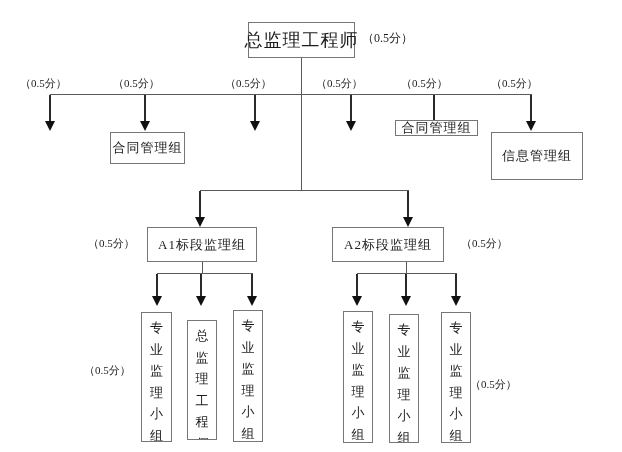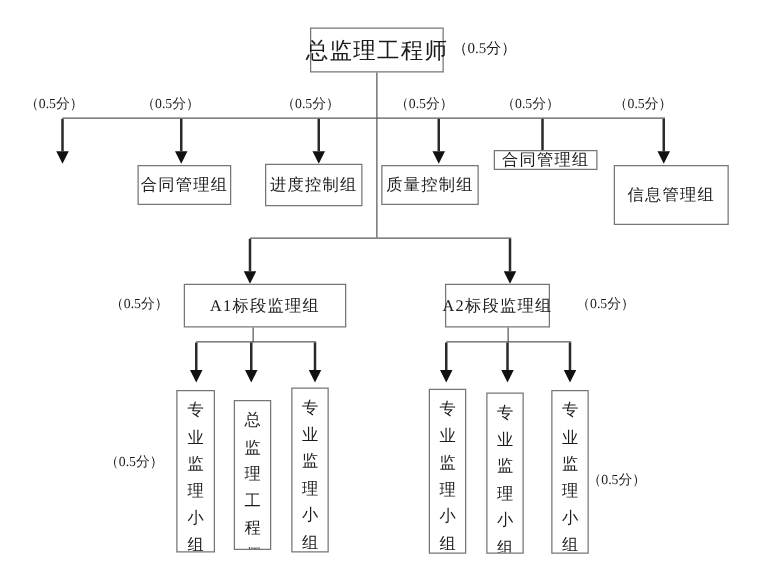--- a/index.html
+++ b/index.html
@@ -68,34 +68,32 @@
   <div class="head" style="left:526px;top:121px"></div>
 
   <div class="score" style="left:20px;top:76px;width:70px">（0.5分）</div>
   <div class="score" style="left:113px;top:76px;width:70px">（0.5分）</div>
   <div class="score" style="left:225px;top:76px;width:70px">（0.5分）</div>
   <div class="score" style="left:316px;top:76px;width:70px">（0.5分）</div>
   <div class="score" style="left:401px;top:76px;width:70px">（0.5分）</div>
   <div class="score" style="left:491px;top:76px;width:70px">（0.5分）</div>
 
   <div class="box" style="left:110px;top:132px;width:75px;height:32px">合同管理组</div>
-  <div class="box" style="left:212px;top:131px;width:78px;height:34px">进度控制组</div>
-  <div class="box" style="left:305px;top:132px;width:78px;height:32px">质量控制组</div>
   <div class="box" style="left:395px;top:120px;width:83px;height:16px">合同管理组</div>
   <div class="box" style="left:491px;top:132px;width:92px;height:48px">信息管理组</div>
 
   <div class="hline" style="left:200px;top:190px;width:209px"></div>
   <div class="stem" style="left:199px;top:191px;height:26px"></div>
   <div class="head" style="left:195px;top:217px"></div>
   <div class="stem" style="left:407px;top:191px;height:26px"></div>
   <div class="head" style="left:403px;top:217px"></div>
 
   <div class="score" style="left:88px;top:236px;width:56px">（0.5分）</div>
-  <div class="box" style="left:147px;top:227px;width:130px;height:35px">A1标段监理组</div>
-  <div class="box" style="left:356px;top:227px;width:84px;height:35px">A2标段监理组</div>
+  <div class="box" style="left:147px;top:227px;width:110px;height:35px">A1标段监理组</div>
+  <div class="box" style="left:332px;top:227px;width:112px;height:35px">A2标段监理组</div>
   <div class="score" style="left:461px;top:236px;width:56px">（0.5分）</div>
 
   <div class="vline" style="left:202px;top:262px;height:12px"></div>
   <div class="hline" style="left:157px;top:273px;width:96px"></div>
   <div class="stem" style="left:156px;top:274px;height:22px"></div>
   <div class="head" style="left:152px;top:296px"></div>
   <div class="stem" style="left:200px;top:274px;height:22px"></div>
   <div class="head" style="left:196px;top:296px"></div>
   <div class="stem" style="left:251px;top:274px;height:22px"></div>
   <div class="head" style="left:247px;top:296px"></div>

